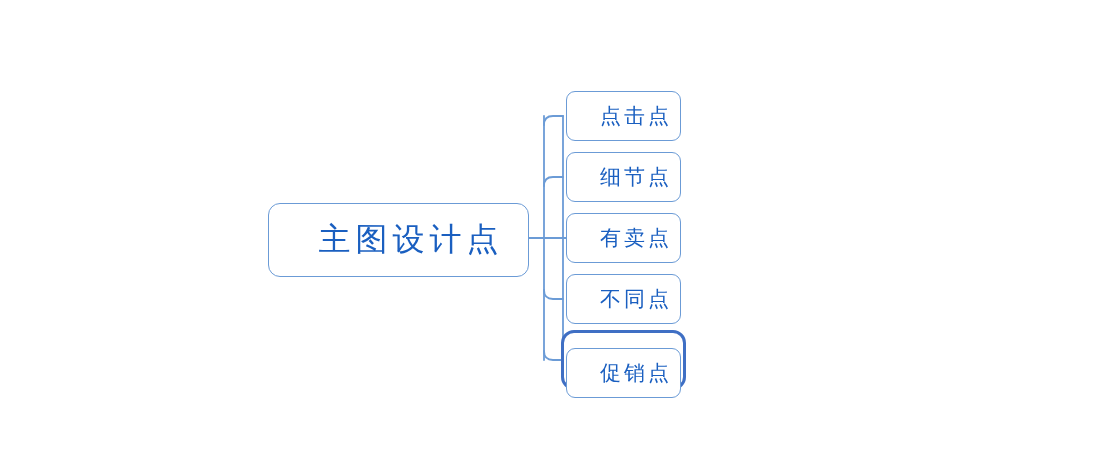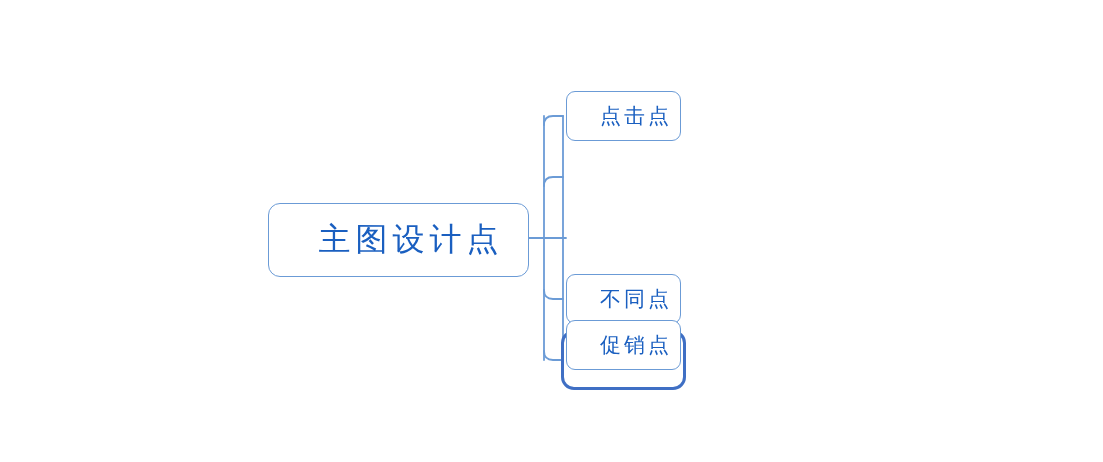--- a/index.html
+++ b/index.html
@@ -53,21 +53,21 @@
   .node.child {
     left: 566px;
     width: 115px;
     height: 50px;
     font-size: 21px;
   }
   .node.child.c0 { top: 91px; }
   .node.child.c1 { top: 152px; }
   .node.child.c2 { top: 213px; }
   .node.child.c3 { top: 274px; text-align: right; }
-  .node.child.c4 { top: 320px; }
+  .node.child.c4 { top: 348px; }
   .selection-ring {
     position: absolute;
     left: 561px;
     top: 330px;
     width: 125px;
     height: 60px;
     box-sizing: border-box;
     border: 3.5px solid #3f6fc4;
     border-radius: 13px;
     background: transparent;
@@ -93,21 +93,27 @@
   </svg>
 
   <div class="node root">
     <span>主图设计点</span>
   </div>
 
   <div class="node child c0">
     <span>点击点</span>
   </div>
 
+  <div class="node child c1">
+    <span>细节点</span>
+  </div>
 
+  <div class="node child c2">
+    <span>有卖点</span>
+  </div>
 
   <div class="node child c3">
     <span>不同点</span>
   </div>
 
   <div class="selection-ring"></div>
 
   <div class="node child c4">
     <span>促销点</span>
   </div>

